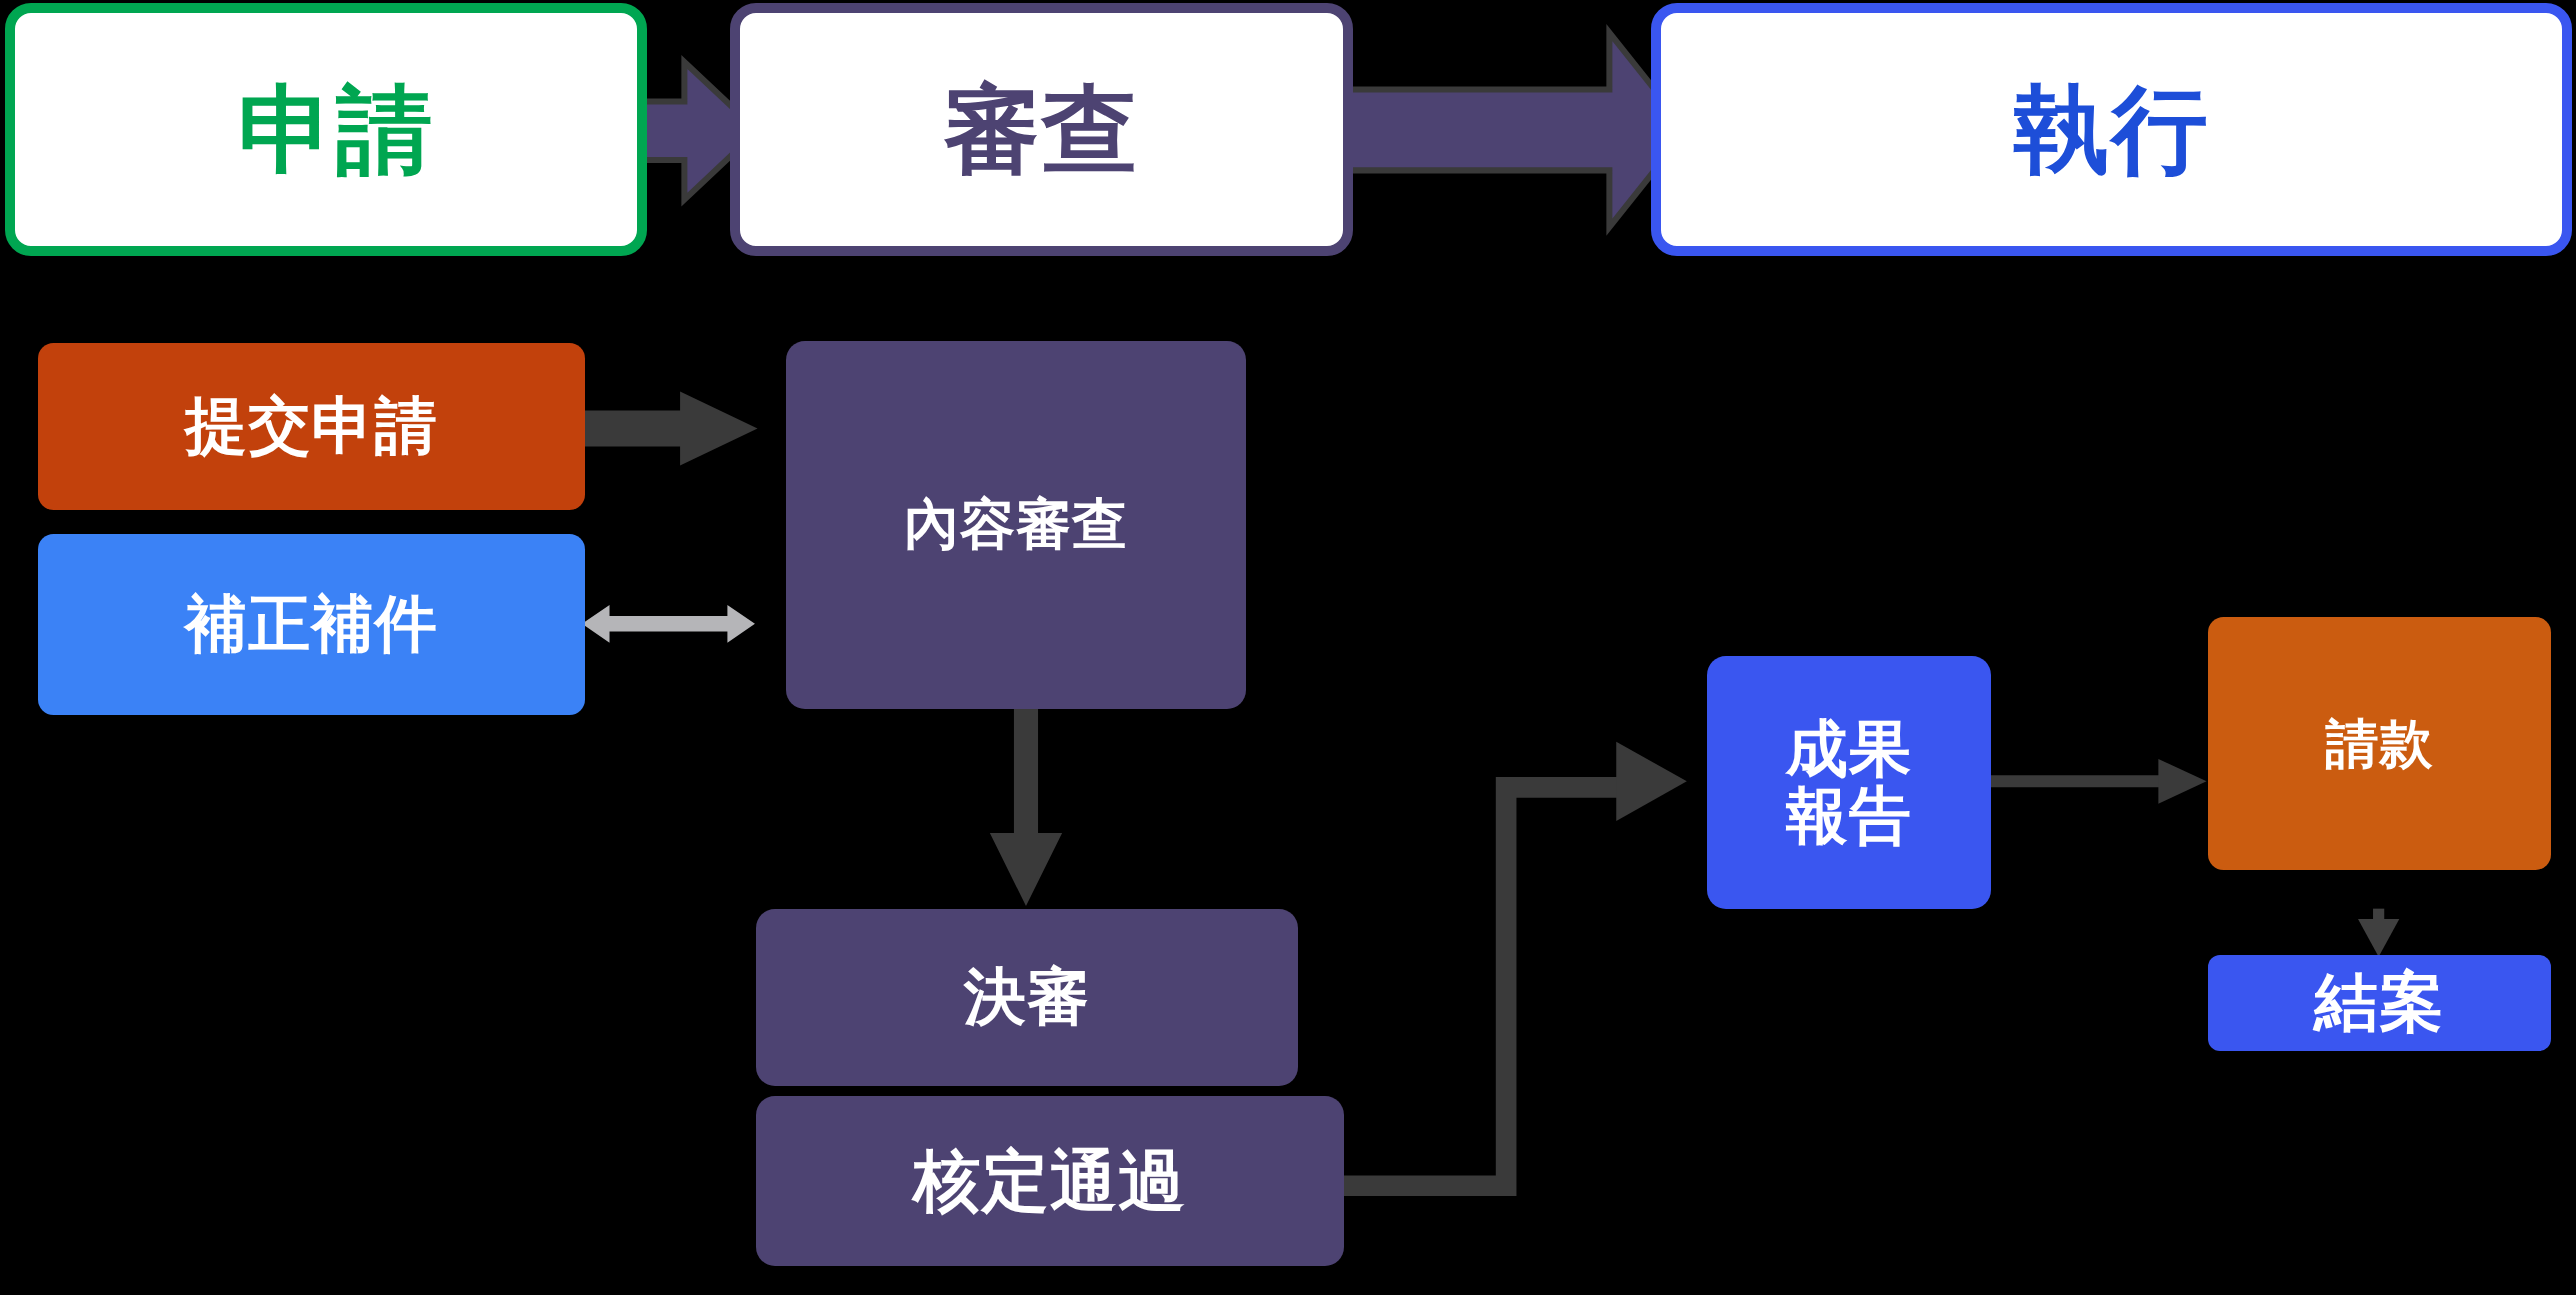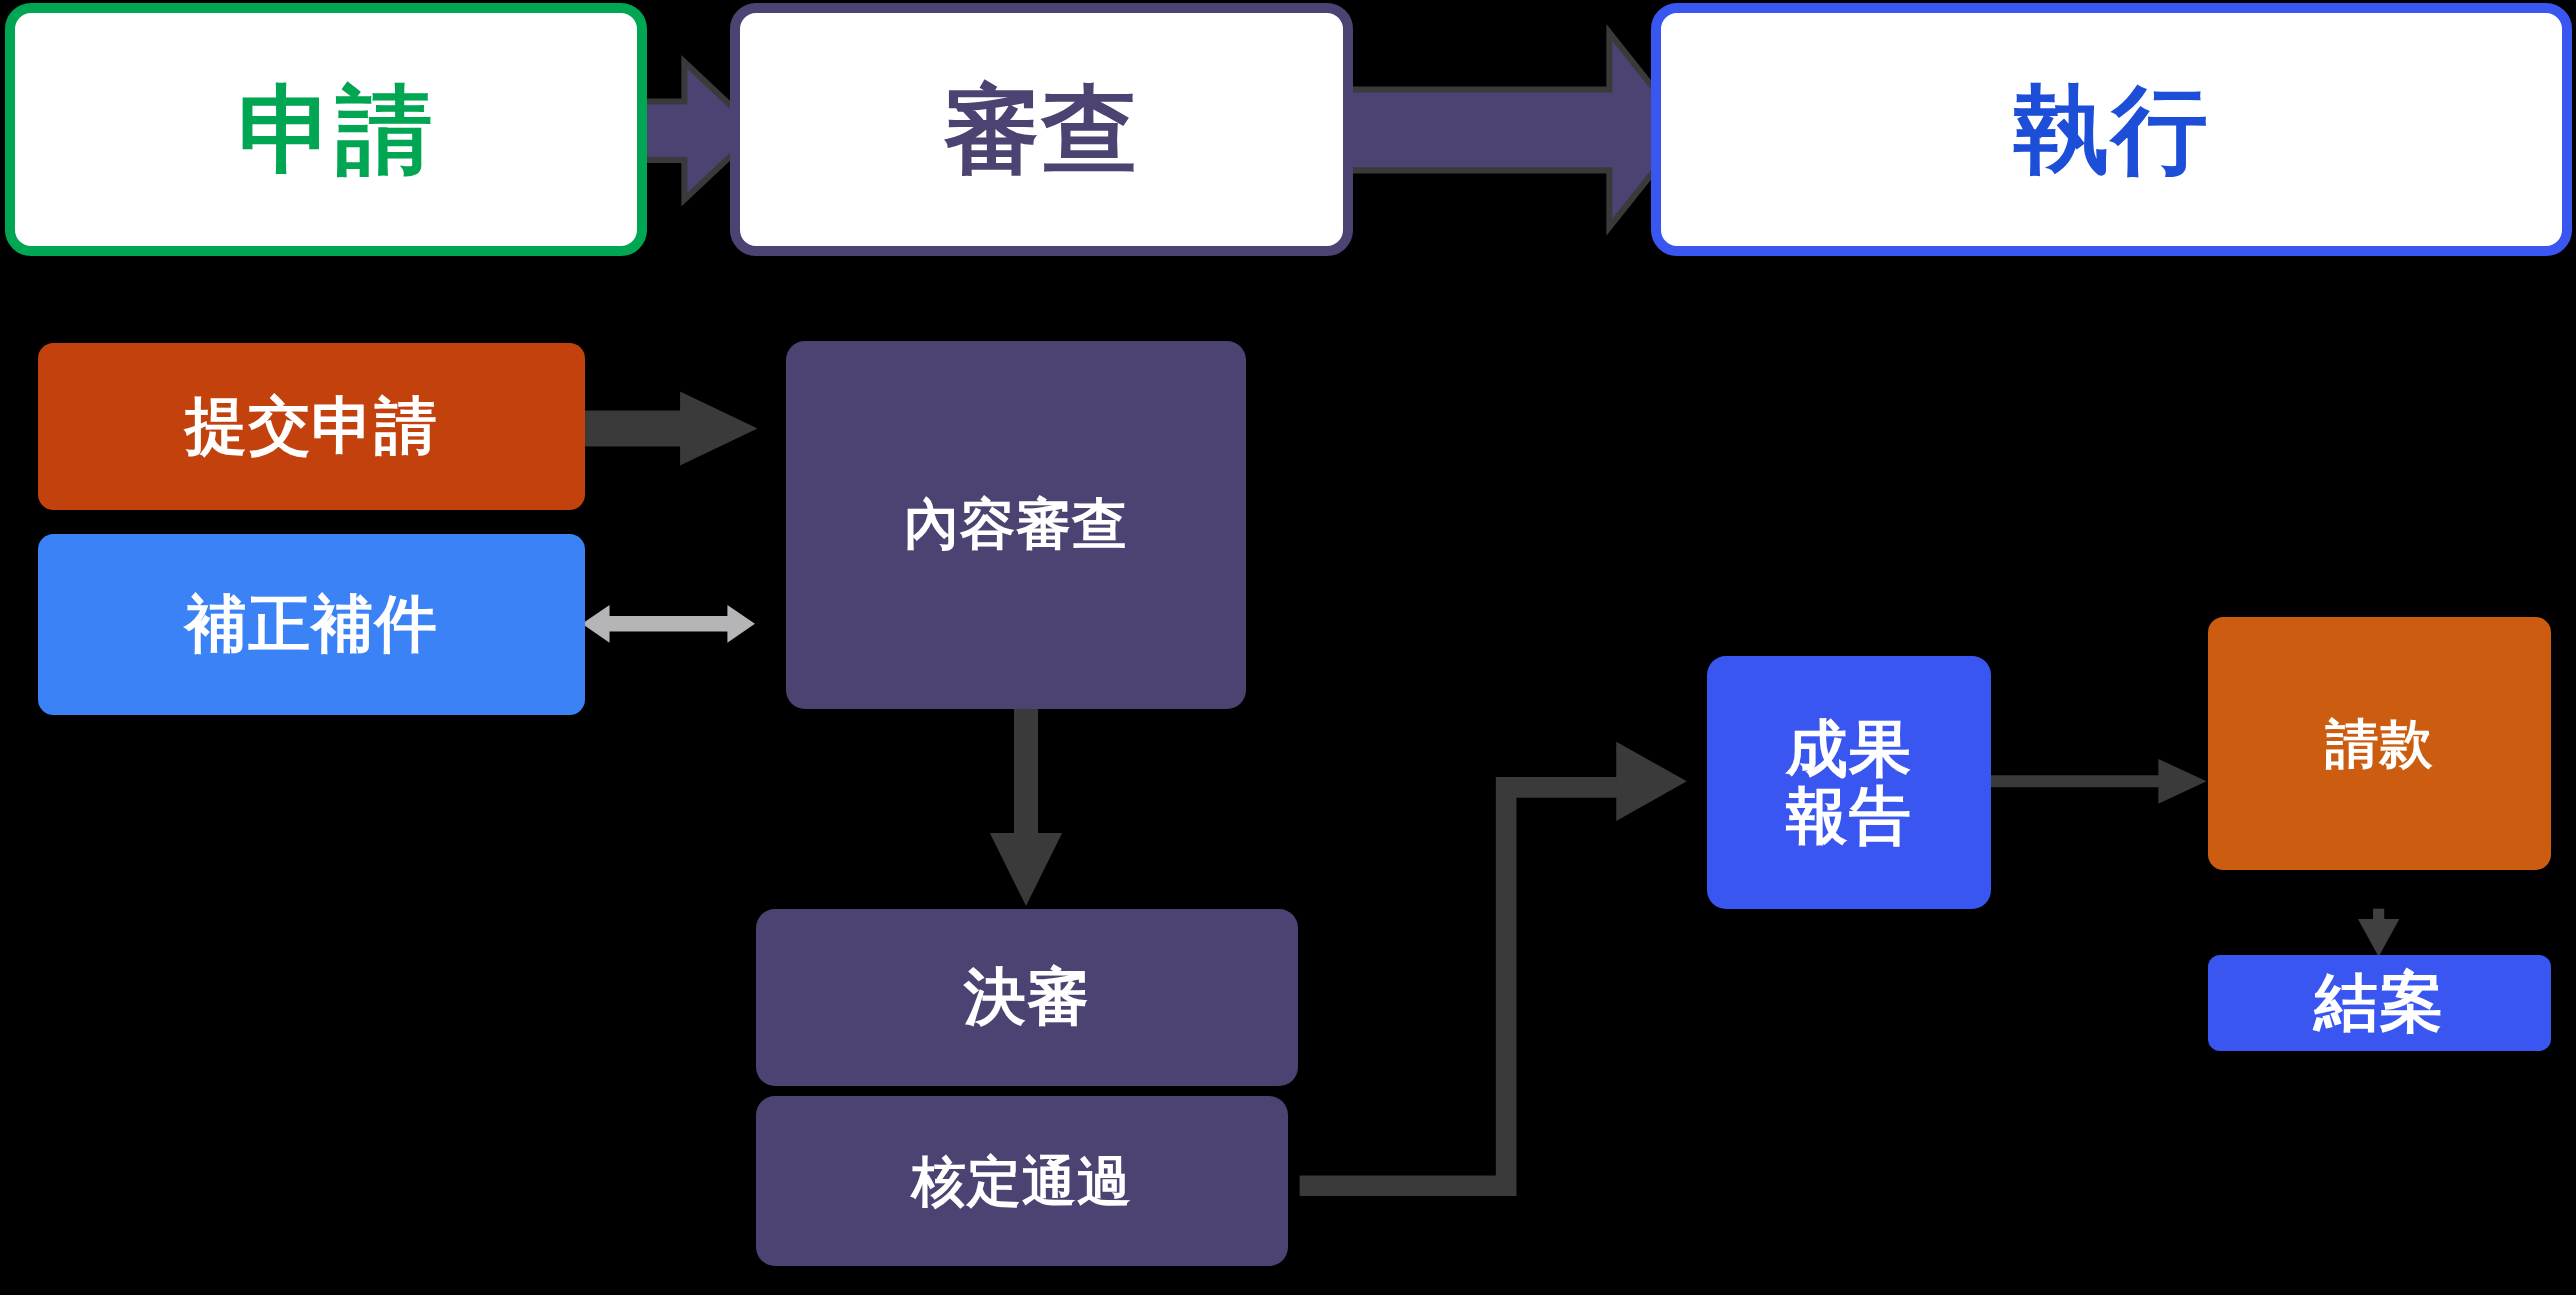--- a/index.html
+++ b/index.html
@@ -22,21 +22,21 @@
   
   #n-submit{left:38px;top:343px;width:547px;height:167px;background:#c2410c;color:#fff;
             border-radius:15.5px;font-size:62px;justify-content:center;}
   #n-amend{left:38px;top:534px;width:547px;height:181px;background:#3b82f6;color:#FFFFFF;
            border-radius:15.5px;font-size:62px;}
 
   
   .purplebox{background:#4D4372;color:#fff;border-radius:19px;}
   #n-content{left:756px;top:341px;width:460px;height:368px;font-size:55px;margin-left:30px;}
   #n-final{left:756px;top:909px;width:542px;height:177px;font-size:62px;}
-  #n-approved{left:756px;top:1096px;width:532px;height:170px;font-size:54px;justify-content:center;}
+  #n-approved{left:756px;top:1096px;width:588px;height:170px;font-size:67px;justify-content:center;}
 
   
   #n-report{left:1687px;top:656px;width:284px;height:253px;background:#3A56F0;color:#fff;
             border-radius:19px;font-size:62px;margin-left:20px;}
   #n-payment{left:2208px;top:617px;width:343px;height:253px;background:#CB5C10;color:#ffffff;
              border-radius:15.5px;font-size:53px;}
   #n-close{left:2208px;top:955px;width:343px;height:96px;background:#3A56F0;color:#fff;
            border-radius:12px;font-size:64px;}
 
   

